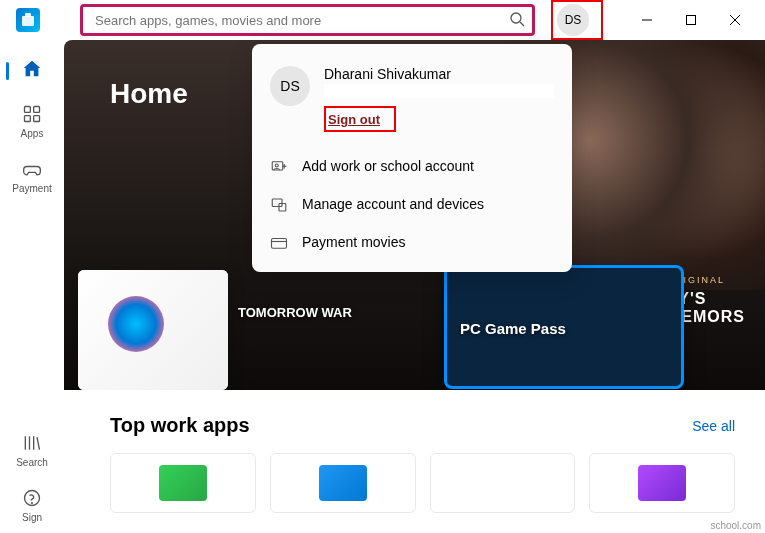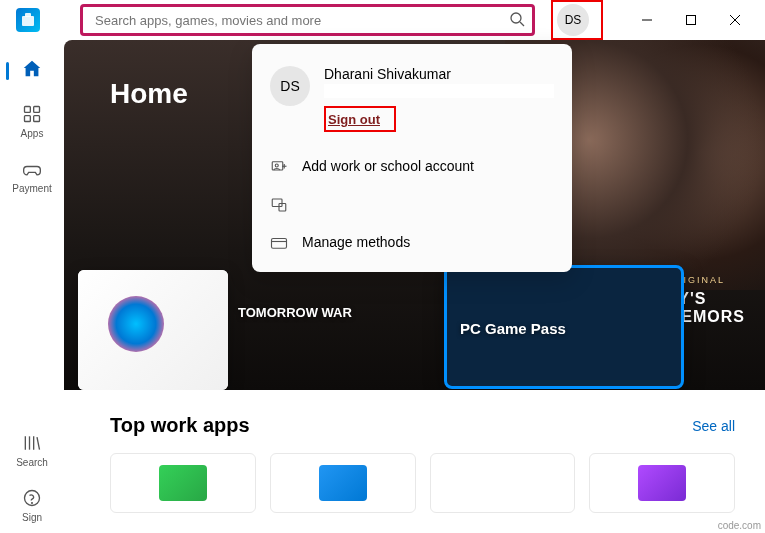--- a/index.html
+++ b/index.html
@@ -207,23 +207,24 @@
         <line x1="19" y1="8" x2="19" y2="14"></line>
         <line x1="16" y1="11" x2="22" y2="11"></line>
       </svg>
     <span>Add work or school account</span>
   </div>
   <div class="dd-item">
     <svg width="18" height="18" viewBox="0 0 24 24" fill="none" stroke="#555" stroke-width="1.5">
         <rect x="3" y="4" width="13" height="10" rx="1"></rect>
         <rect x="12" y="10" width="9" height="10" rx="1"></rect>
       </svg>
+    <span>Manage account and devices</span>
   </div>
   <div class="dd-item">
     <svg width="18" height="18" viewBox="0 0 24 24" fill="none" stroke="#555" stroke-width="1.5">
         <rect x="2" y="6" width="20" height="13" rx="2"></rect>
         <line x1="2" y1="10" x2="22" y2="10"></line>
       </svg>
-    <span>Manage methods</span>
-  </div>
-</div>
-
-<div class="watermark">code.com</div>
+    <span>Payment movies</span>
+  </div>
+</div>
+
+<div class="watermark">school.com</div>
 
 </body></html>

